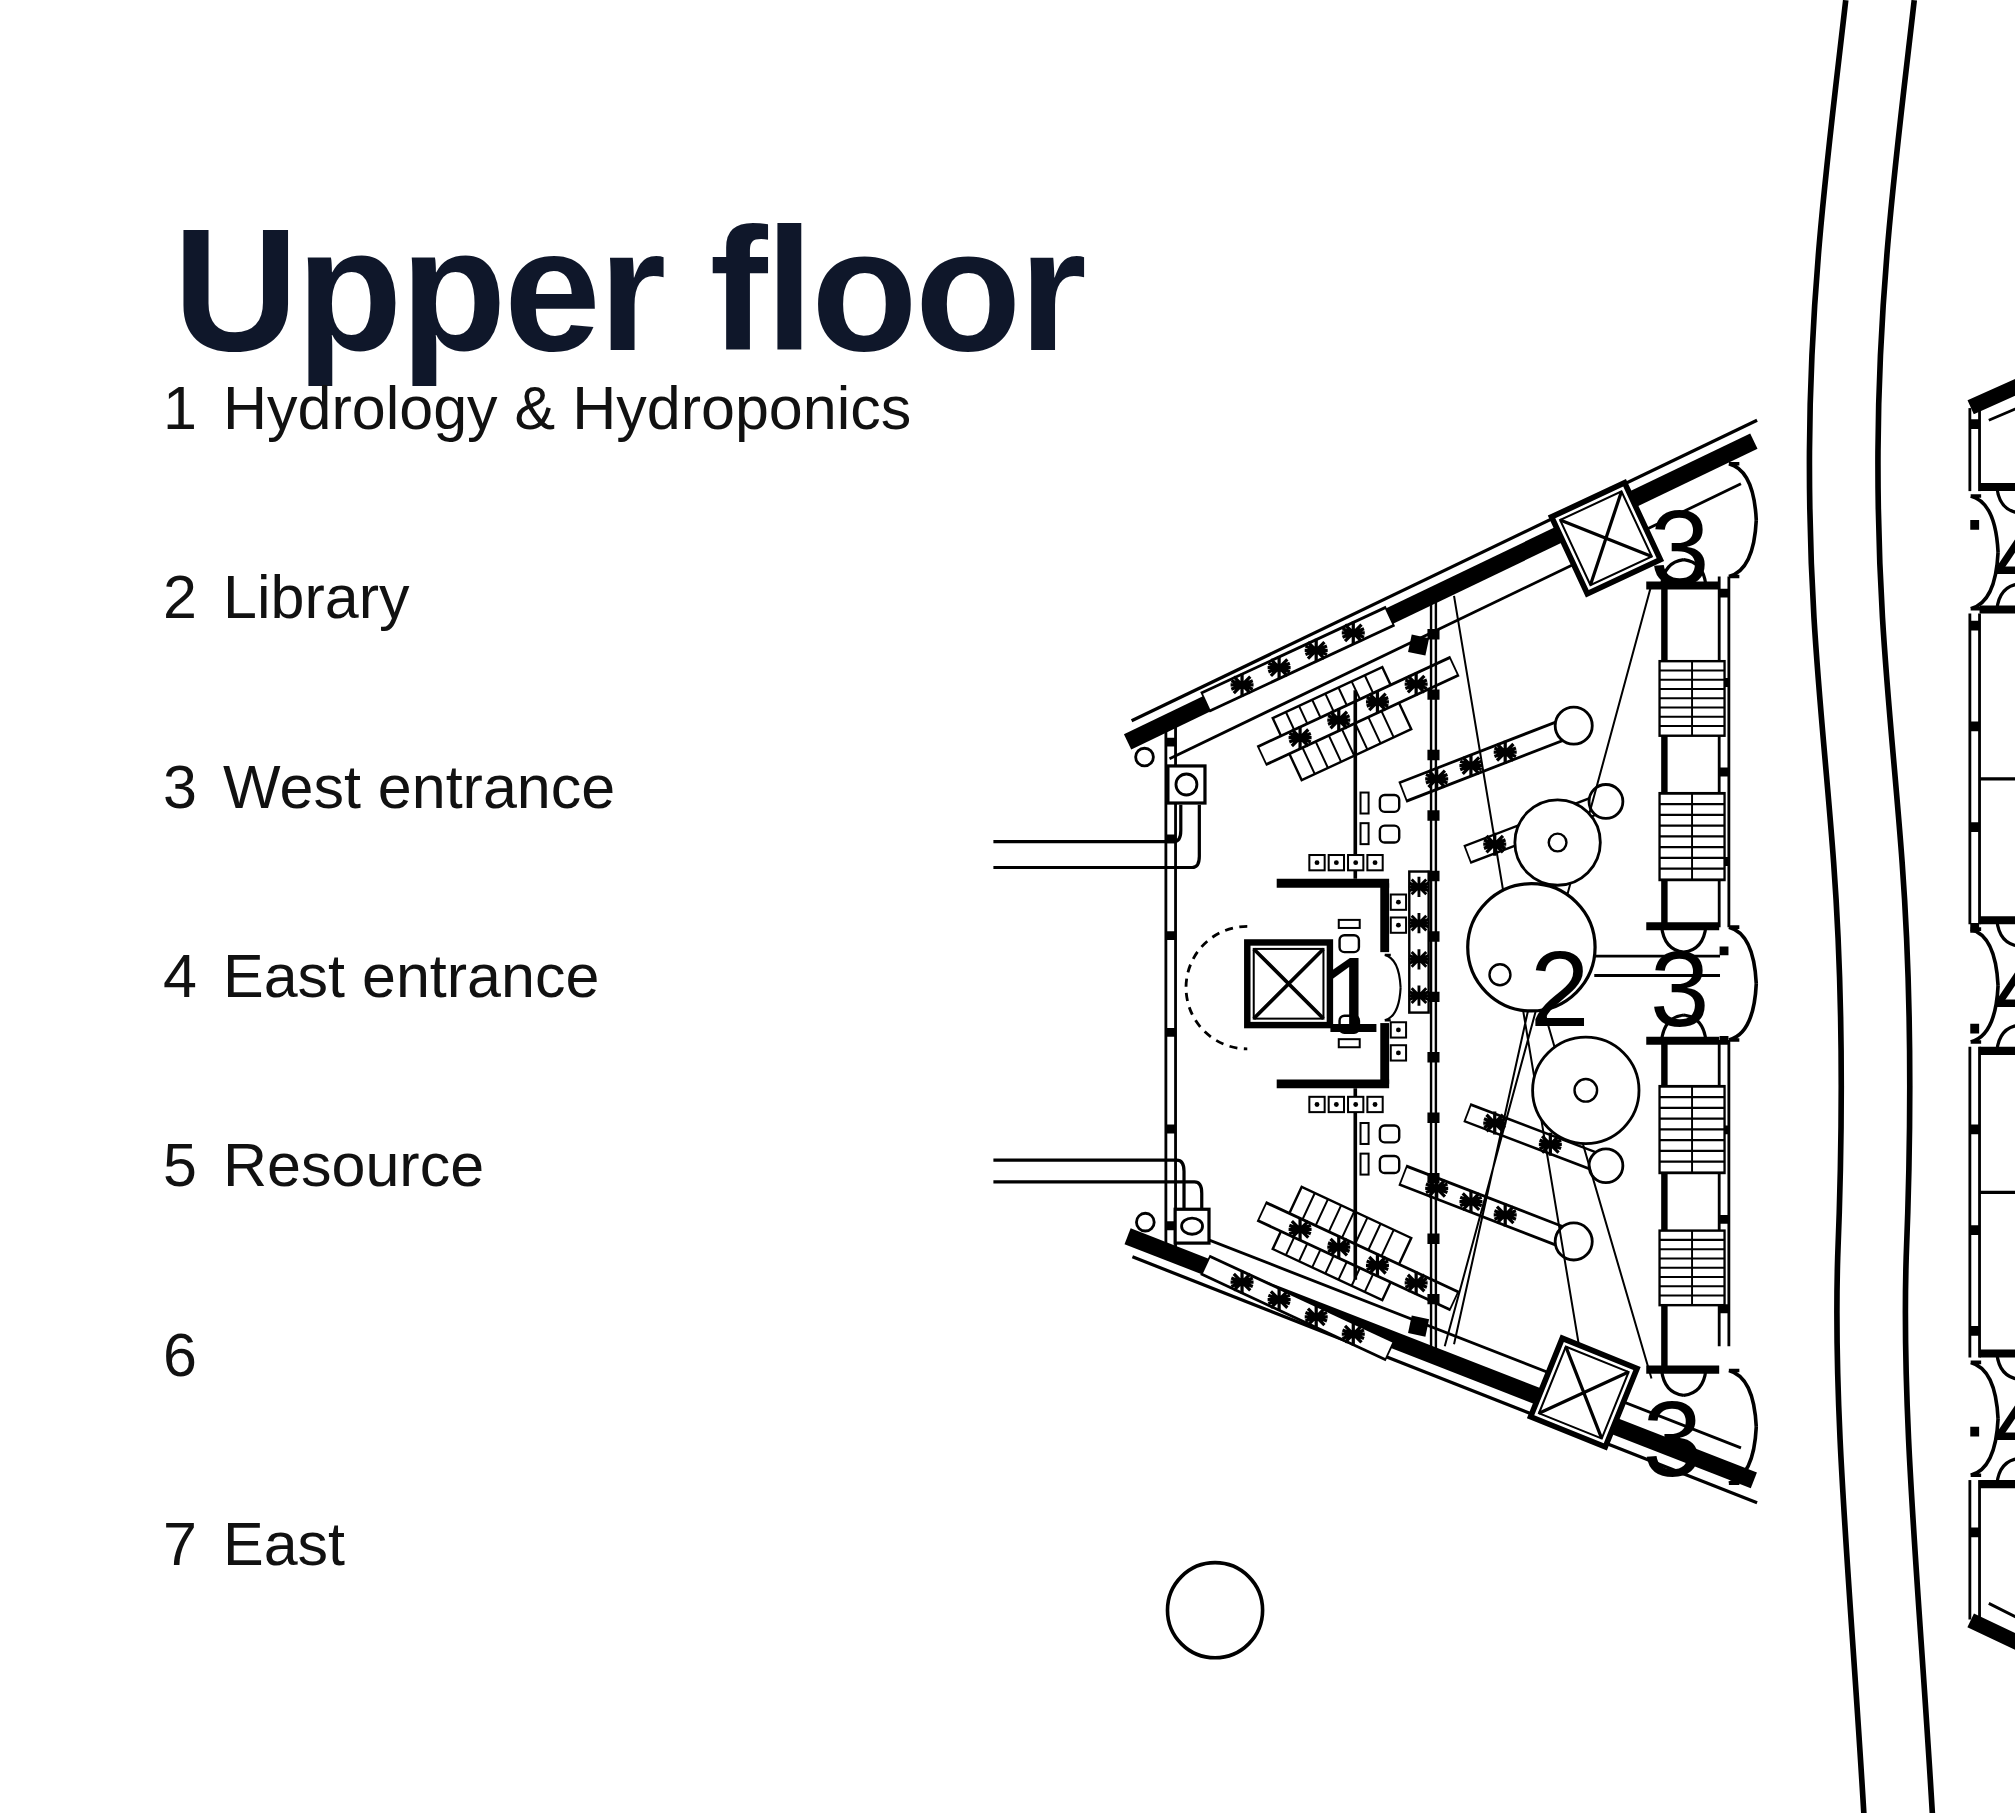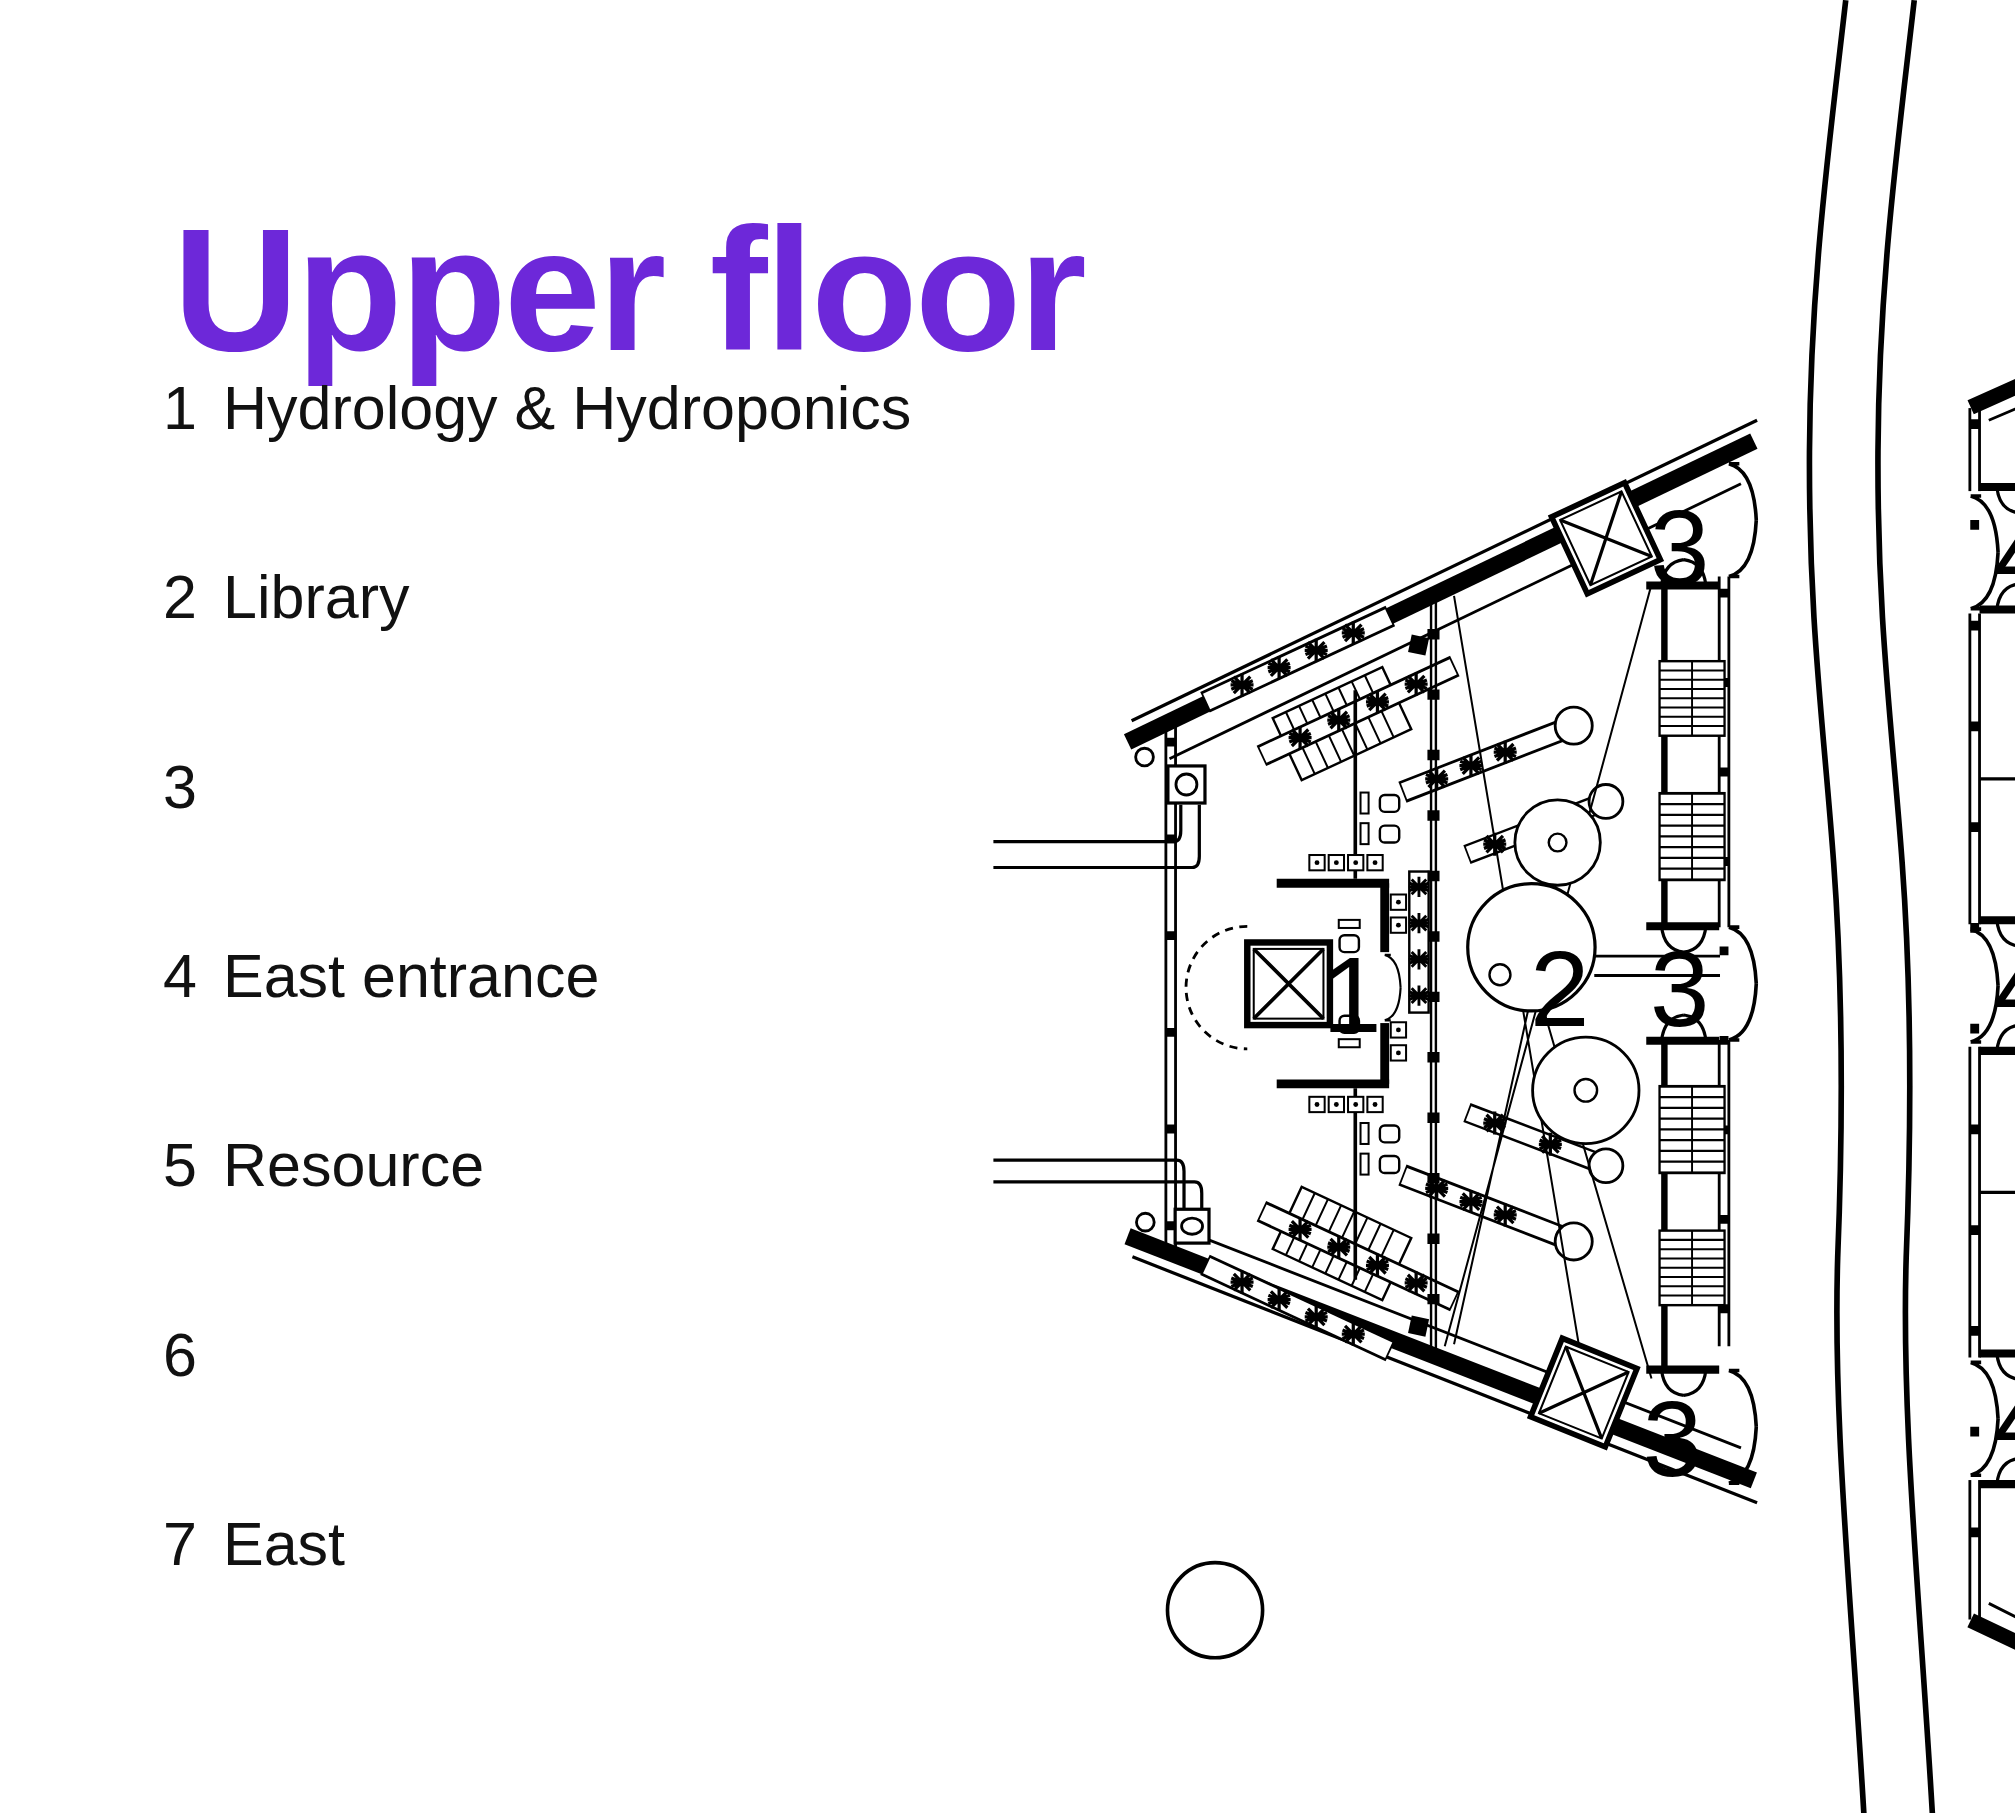--- a/index.html
+++ b/index.html
@@ -1,18 +1,18 @@
 <!DOCTYPE html>
 <html style="font-size:6.4px"><head>
 <meta charset="utf-8">
 <style>
   html,body{margin:0;padding:0;background:#fff;}
   body{width:3224px;height:1814px;position:relative;font-family:"Liberation Sans",sans-serif;}
   .page{position:absolute;inset:0;overflow:hidden;}
-  .title{position:absolute;left:173px;top:189px;font-size:174px;font-weight:bold;letter-spacing:-2.4px;color:#6d28d9;white-space:nowrap;}
+  .title{position:absolute;left:173px;top:189px;font-size:174px;font-weight:bold;letter-spacing:-2.4px;color:#0f172a;white-space:nowrap;}
   .legend{position:absolute;left:163px;top:0;}
   .legend-item{position:absolute;left:0;display:flex;align-items:center;font-size:61px;color:#111;white-space:nowrap;}
   .legend-item .num{display:inline-block;min-width:60px;}
   svg{position:absolute;left:0;top:0;}
   svg text{font-family:"Liberation Sans",sans-serif;}
   .ln{stroke:#000;fill:none;stroke-linecap:butt;stroke-linejoin:miter;}
   .w5{stroke-width:5}.w6{stroke-width:6}.w7{stroke-width:7}.w8{stroke-width:8}.w9{stroke-width:9}
   .w14{stroke-width:14}.w16{stroke-width:16}.w20{stroke-width:20}.w22{stroke-width:22}
   .w30{stroke-width:30}.w34{stroke-width:34}.w42{stroke-width:42}
   .wfill{fill:#fff;stroke:#000;}
@@ -30,20 +30,21 @@
     <div class="legend-item" style="top:373px">
         <span class="num">1</span>
         <span>Hydrology &amp; Hydroponics</span>
       </div>
     <div class="legend-item" style="top:562px">
         <span class="num">2</span>
         <span>Library</span>
       </div>
     <div class="legend-item" style="top:752px">
         <span class="num">3</span>
+        <span>West entrance</span>
       </div>
     <div class="legend-item" style="top:941px">
         <span class="num">4</span>
         <span>East entrance</span>
       </div>
     <div class="legend-item" style="top:1130px">
         <span class="num">5</span>
         <span>Resource</span>
       </div>
     <div class="legend-item" style="top:1320px">

